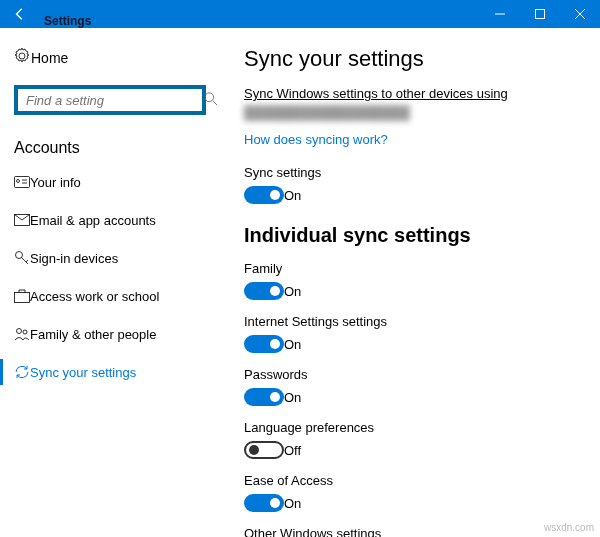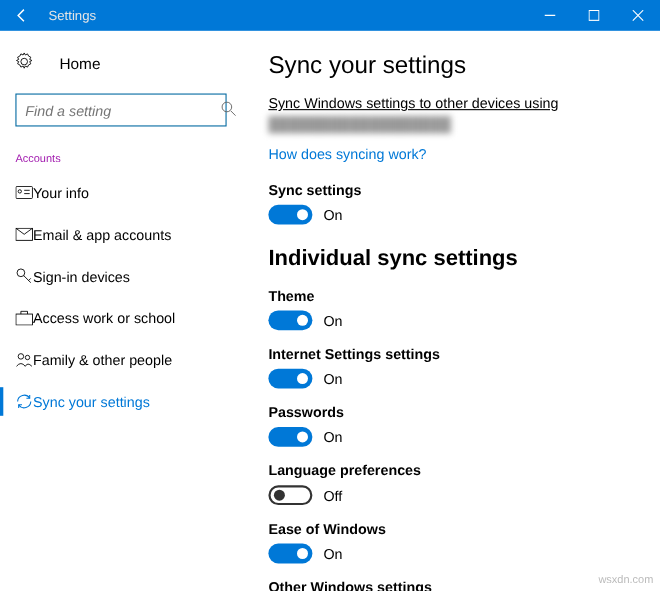--- a/index.html
+++ b/index.html
@@ -1,52 +1,52 @@
 <!DOCTYPE html>
 <html><head>
   <meta charset="utf-8">
   <style>
     * { margin: 0; padding: 0; box-sizing: border-box; font-family: "Segoe UI", Tahoma, sans-serif; }
     body { width: 600px; height: 537px; background: #fff; overflow: hidden; font-size: 13px; color: #000; }
     
-    .titlebar { height: 28px; background: #0078d7; color: #e5e5e5; display: flex; align-items: center; }
+    .titlebar { height: 28px; background: #0078d7; color: #0f172a; display: flex; align-items: flex-end; font-weight: bold; }
     .titlebar .back-btn { width: 40px; height: 28px; display: flex; align-items: center; justify-content: center; cursor: pointer; }
     .titlebar .title { font-size: 12px; margin-left: 4px; }
     .titlebar .window-controls { margin-left: auto; display: flex; }
     .titlebar .win-ctrl { width: 40px; height: 28px; display: flex; align-items: center; justify-content: center; cursor: pointer; }
     
     .content { display: flex; height: calc(100% - 28px); }
     
     .sidebar { width: 220px; padding: 12px 0 0 0; border-right: none; }
-    .sidebar .home-row { display: flex; align-items: center; padding: 8px 14px; gap: 24px; font-size: 14px; cursor: pointer; }
+    .sidebar .home-row { display: flex; align-items: center; padding: 8px 14px; gap: 1px; font-size: 14px; cursor: pointer; }
     .sidebar .home-row svg { width: 16px; height: 16px; }
     
     .search-wrap { padding: 10px 14px; }
-    .search-box { display: flex; align-items: center; border: 1px solid #0369a1; height: 30px; padding: 0 8px; }
+    .search-box { display: flex; align-items: center; border: 4px solid #0369a1; height: 30px; padding: 0 8px; }
     .search-box input { border: none; outline: none; flex: 1; font-size: 13px; font-style: italic; color: #666; background: transparent; }
     .search-box .sicon { color: #666; }
     
-    .section-label { padding: 14px 14px 6px; font-size: 10px; color: #a21caf; }
+    .section-label { padding: 14px 14px 6px; font-size: 16px; color: #000000; }
     
     .nav-item { display: flex; align-items: flex-end; padding: 11px 14px; font-size: 13px; cursor: pointer; position: relative; }
     .nav-item.active { color: #0078d7; }
     .nav-item.active::before { content: ""; position: absolute; left: 0; top: 6px; bottom: 6px; width: 3px; background: #0078d7; }
     .nav-item .nicon { width: 16px; height: 16px; display: flex; align-items: center; justify-content: center; flex-shrink: 0; }
     
     .main { flex: 1; padding: 18px 24px 0 24px; overflow-y: auto; }
     .main h1 { font-size: 22px; font-weight: 400; margin-bottom: 14px; }
     .main h2 { font-size: 20px; font-weight: 700; margin: 20px 0 14px 0; }
     .desc-text { font-size: 13px; color: #000; margin-bottom: 4px; text-decoration: underline; }
     .blurred { filter: blur(3px); color: #999; margin-bottom: 12px; display: inline-block; }
     .link { color: #0078d7; font-size: 13px; cursor: pointer; display: inline-block; margin-bottom: 18px; }
     
     .setting-group { margin-bottom: 14px; }
-    .setting-label { font-size: 13px; margin-bottom: 6px; font-weight: bold; }
-    
-    .toggle-row { display: flex; align-items: center; gap: 10px; }
+    .setting-label { font-size: 13px; margin-bottom: 6px; }
+    
+    .toggle-row { display: flex; align-items: center; }
     .toggle { width: 40px; height: 18px; border-radius: 9px; position: relative; cursor: pointer; }
     .toggle.on { background: #0078d7; }
     .toggle.off { background: #fff; border: 2px solid #333; }
     .toggle .knob { position: absolute; width: 10px; height: 10px; border-radius: 50%; top: 50%; transform: translateY(-50%); }
     .toggle.on .knob { background: #fff; right: 4px; }
     .toggle.off .knob { background: #333; left: 3px; }
     .toggle-state { font-size: 13px; }
     
     .watermark { position: fixed; right: 6px; bottom: 4px; font-size: 10px; color: #bbb; margin-top: 17px; }
   </style>
@@ -182,21 +182,21 @@
         <div class="toggle on">
             <div class="knob"></div>
           </div>
         <span class="toggle-state">On</span>
       </div>
     </div>
     
     <h2>Individual sync settings</h2>
     
     <div class="setting-group">
-      <div class="setting-label">Theme</div>
+      <div class="setting-label">Family</div>
       <div class="toggle-row">
         <div class="toggle on">
             <div class="knob"></div>
           </div>
         <span class="toggle-state">On</span>
       </div>
     </div>
     
     <div class="setting-group">
       <div class="setting-label">Internet Settings settings</div>
@@ -222,21 +222,21 @@
       <div class="setting-label">Language preferences</div>
       <div class="toggle-row">
         <div class="toggle off">
             <div class="knob"></div>
           </div>
         <span class="toggle-state">Off</span>
       </div>
     </div>
     
     <div class="setting-group">
-      <div class="setting-label">Ease of Windows</div>
+      <div class="setting-label">Ease of Access</div>
       <div class="toggle-row">
         <div class="toggle on">
             <div class="knob"></div>
           </div>
         <span class="toggle-state">On</span>
       </div>
     </div>
     
     <div class="setting-group">
       <div class="setting-label">Other Windows settings</div>

